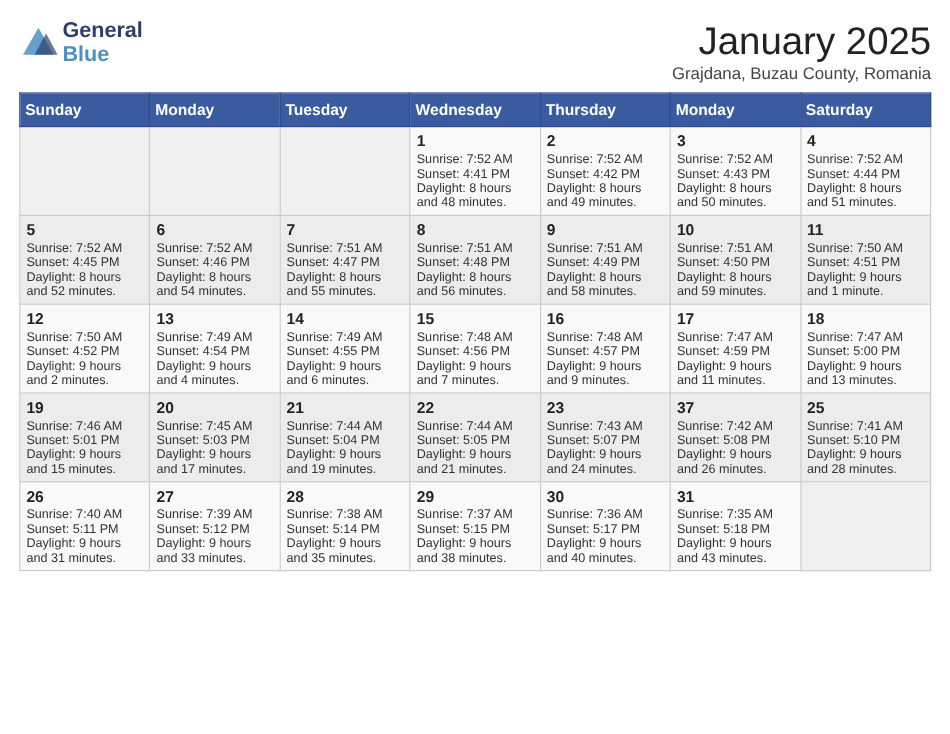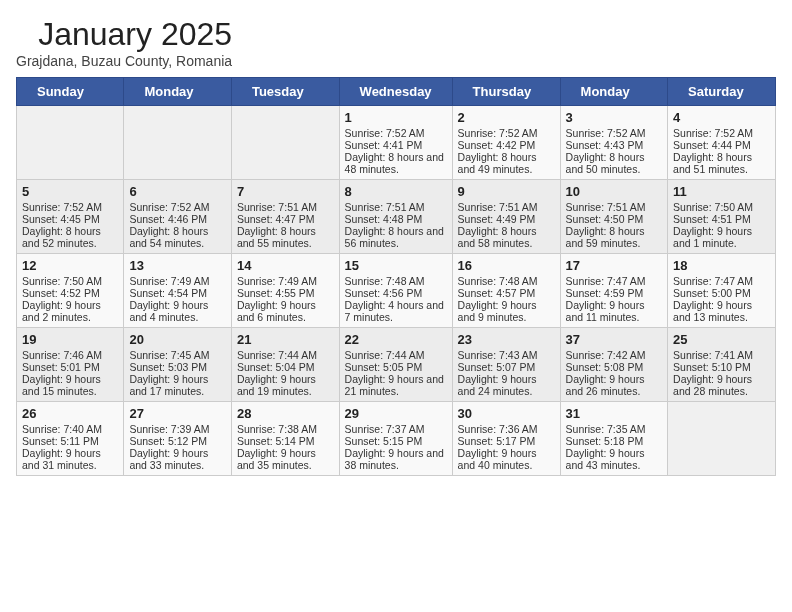--- a/index.html
+++ b/index.html
@@ -49,21 +49,21 @@
     .calendar {
       width: 100%;
       border-collapse: collapse;
       border: 1px solid #ccc;
     }
     .calendar th {
       background-color: #3a5ba0;
       color: #fff;
       font-size: 13px;
       font-weight: bold;
-      padding: 6px 20px;
+      padding: 6px 4px;
       text-align: left;
       border: 1px solid #2d4a8a;
     }
     .calendar td {
       border: 1px solid #ccc;
       vertical-align: top;
       padding: 4px 5px;
       font-size: 10.5px;
       color: #333;
       width: calc(100% / 7);
@@ -84,20 +84,30 @@
       color: #222;
     }
     .empty {
       background: #f0f0f0 !important;
     }
   </style>
 </head>
 <body>
 
 <div class="header">
+  <div class="logo">
+    <svg class="logo-icon" viewBox="0 0 40 40">
+      <polygon points="20,4 36,32 4,32" fill="#4a90c4" opacity="0.85"></polygon>
+      <polygon points="28,10 40,32 16,32" fill="#2c3e6b" opacity="0.7"></polygon>
+    </svg>
+    <div class="logo-text">
+      <div>General</div>
+      <div><span>Blue</span></div>
+    </div>
+  </div>
   <div class="title-block">
     <div class="month-title">January 2025</div>
     <div class="subtitle">Grajdana, Buzau County, Romania</div>
   </div>
 </div>
 
 <table class="calendar">
   <thead>
     <tr>
     <th>Sunday</th>
@@ -199,21 +209,21 @@
         <td>
           <span class="day-num">14</span>
           <div>Sunrise: 7:49 AM</div>
           <div>Sunset: 4:55 PM</div>
           <div>Daylight: 9 hours and 6 minutes.</div>
         </td>
         <td>
           <span class="day-num">15</span>
           <div>Sunrise: 7:48 AM</div>
           <div>Sunset: 4:56 PM</div>
-          <div>Daylight: 4 hours and 7 minutes.</div>
+          <div>Daylight: 9 hours and 7 minutes.</div>
         </td>
         <td>
           <span class="day-num">16</span>
           <div>Sunrise: 7:48 AM</div>
           <div>Sunset: 4:57 PM</div>
           <div>Daylight: 9 hours and 9 minutes.</div>
         </td>
         <td>
           <span class="day-num">17</span>
           <div>Sunrise: 7:47 AM</div>

